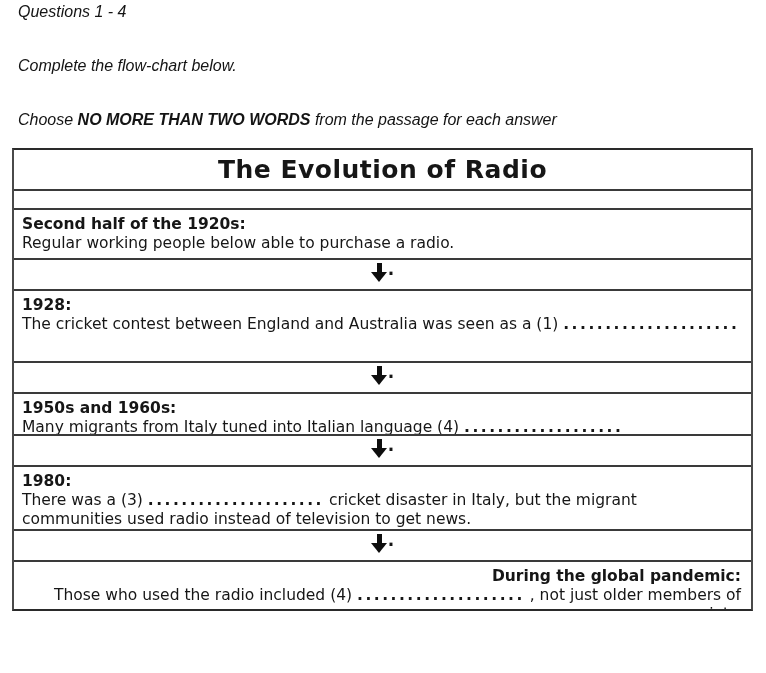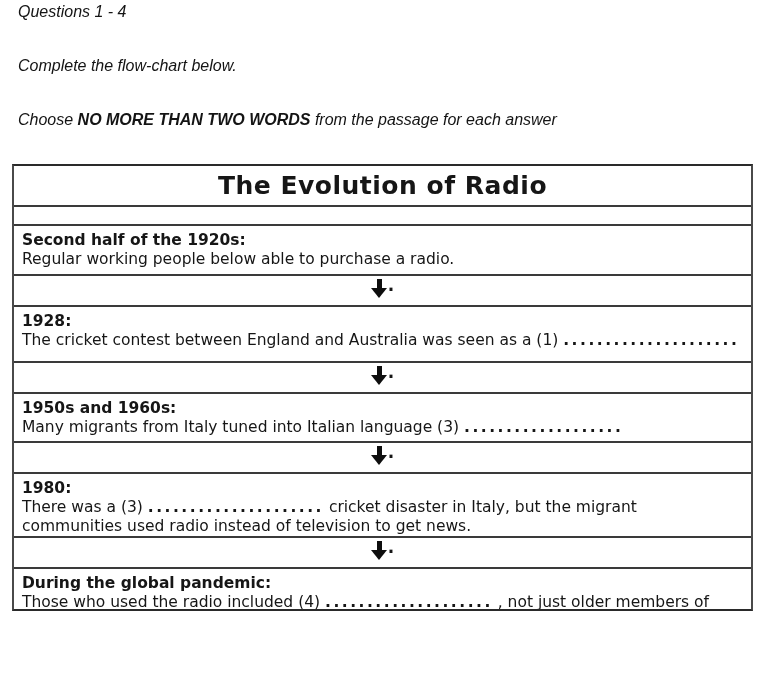--- a/index.html
+++ b/index.html
@@ -25,21 +25,21 @@
   }
   .instr .bold{font-weight:bold;}
   #instr-questions{top:3px;}
   #instr-complete{top:57px;}
   #instr-choose{top:111px;}
 
   
   .flowchart{
     position:absolute;
     left:12px;
-    top:164px;
+    top:148px;
     width:741px;
     border:2px solid #4a4a4a;
     border-top-color:#2a2a2a;
     border-bottom-color:#2a2a2a;
     background:#fff;
     box-sizing:border-box;
   }
   .row{
     box-sizing:border-box;
     border-bottom:2px solid #3a3a3a;
@@ -65,24 +65,24 @@
   }
   .row-step .body{
     font-size:15.5px;
     line-height:19px;
   }
   .blank{
     font-weight:bold;
     letter-spacing:2.5px;
   }
   #step-a{height:50px;}
-  #step-b{height:56px;}
-  #step-c{height:49px;}
+  #step-b{height:72px;}
+  #step-c{height:42px;}
   #step-d{height:64px;}
-  #step-e{height:40px;}
+  #step-e{height:47px;text-align:right;}
 
   .row-arrow{
     height:31px;
     text-align:center;
     padding-top:3px;
   }
   .arrow-glyph{
     display:inline-block;
     position:relative;
     width:17px;
@@ -148,21 +148,21 @@
       <div class="heading">1928:</div>
       <div class="body"><span>The cricket contest between England and Australia was seen as a (1) </span><span class="blank">.....................</span><span></span></div>
     </div>
 
     <div class="row row-arrow">
       <span class="arrow-glyph"><i class="stem"></i><i class="head"></i></span><span class="arrow-dot">.</span>
     </div>
 
     <div class="row row-step" id="step-c">
       <div class="heading">1950s and 1960s:</div>
-      <div class="body"><span>Many migrants from Italy tuned into Italian language (3) </span><span class="blank">...................</span><span></span></div>
+      <div class="body"><span>Many migrants from Italy tuned into Italian language (4) </span><span class="blank">...................</span><span></span></div>
     </div>
 
     <div class="row row-arrow">
       <span class="arrow-glyph"><i class="stem"></i><i class="head"></i></span><span class="arrow-dot">.</span>
     </div>
 
     <div class="row row-step" id="step-d">
       <div class="heading">1980:</div>
       <div class="body"><span>There was a (3) </span><span class="blank">.....................</span><span> cricket disaster in Italy, but the migrant communities used radio instead of television to get news.</span></div>
     </div>

